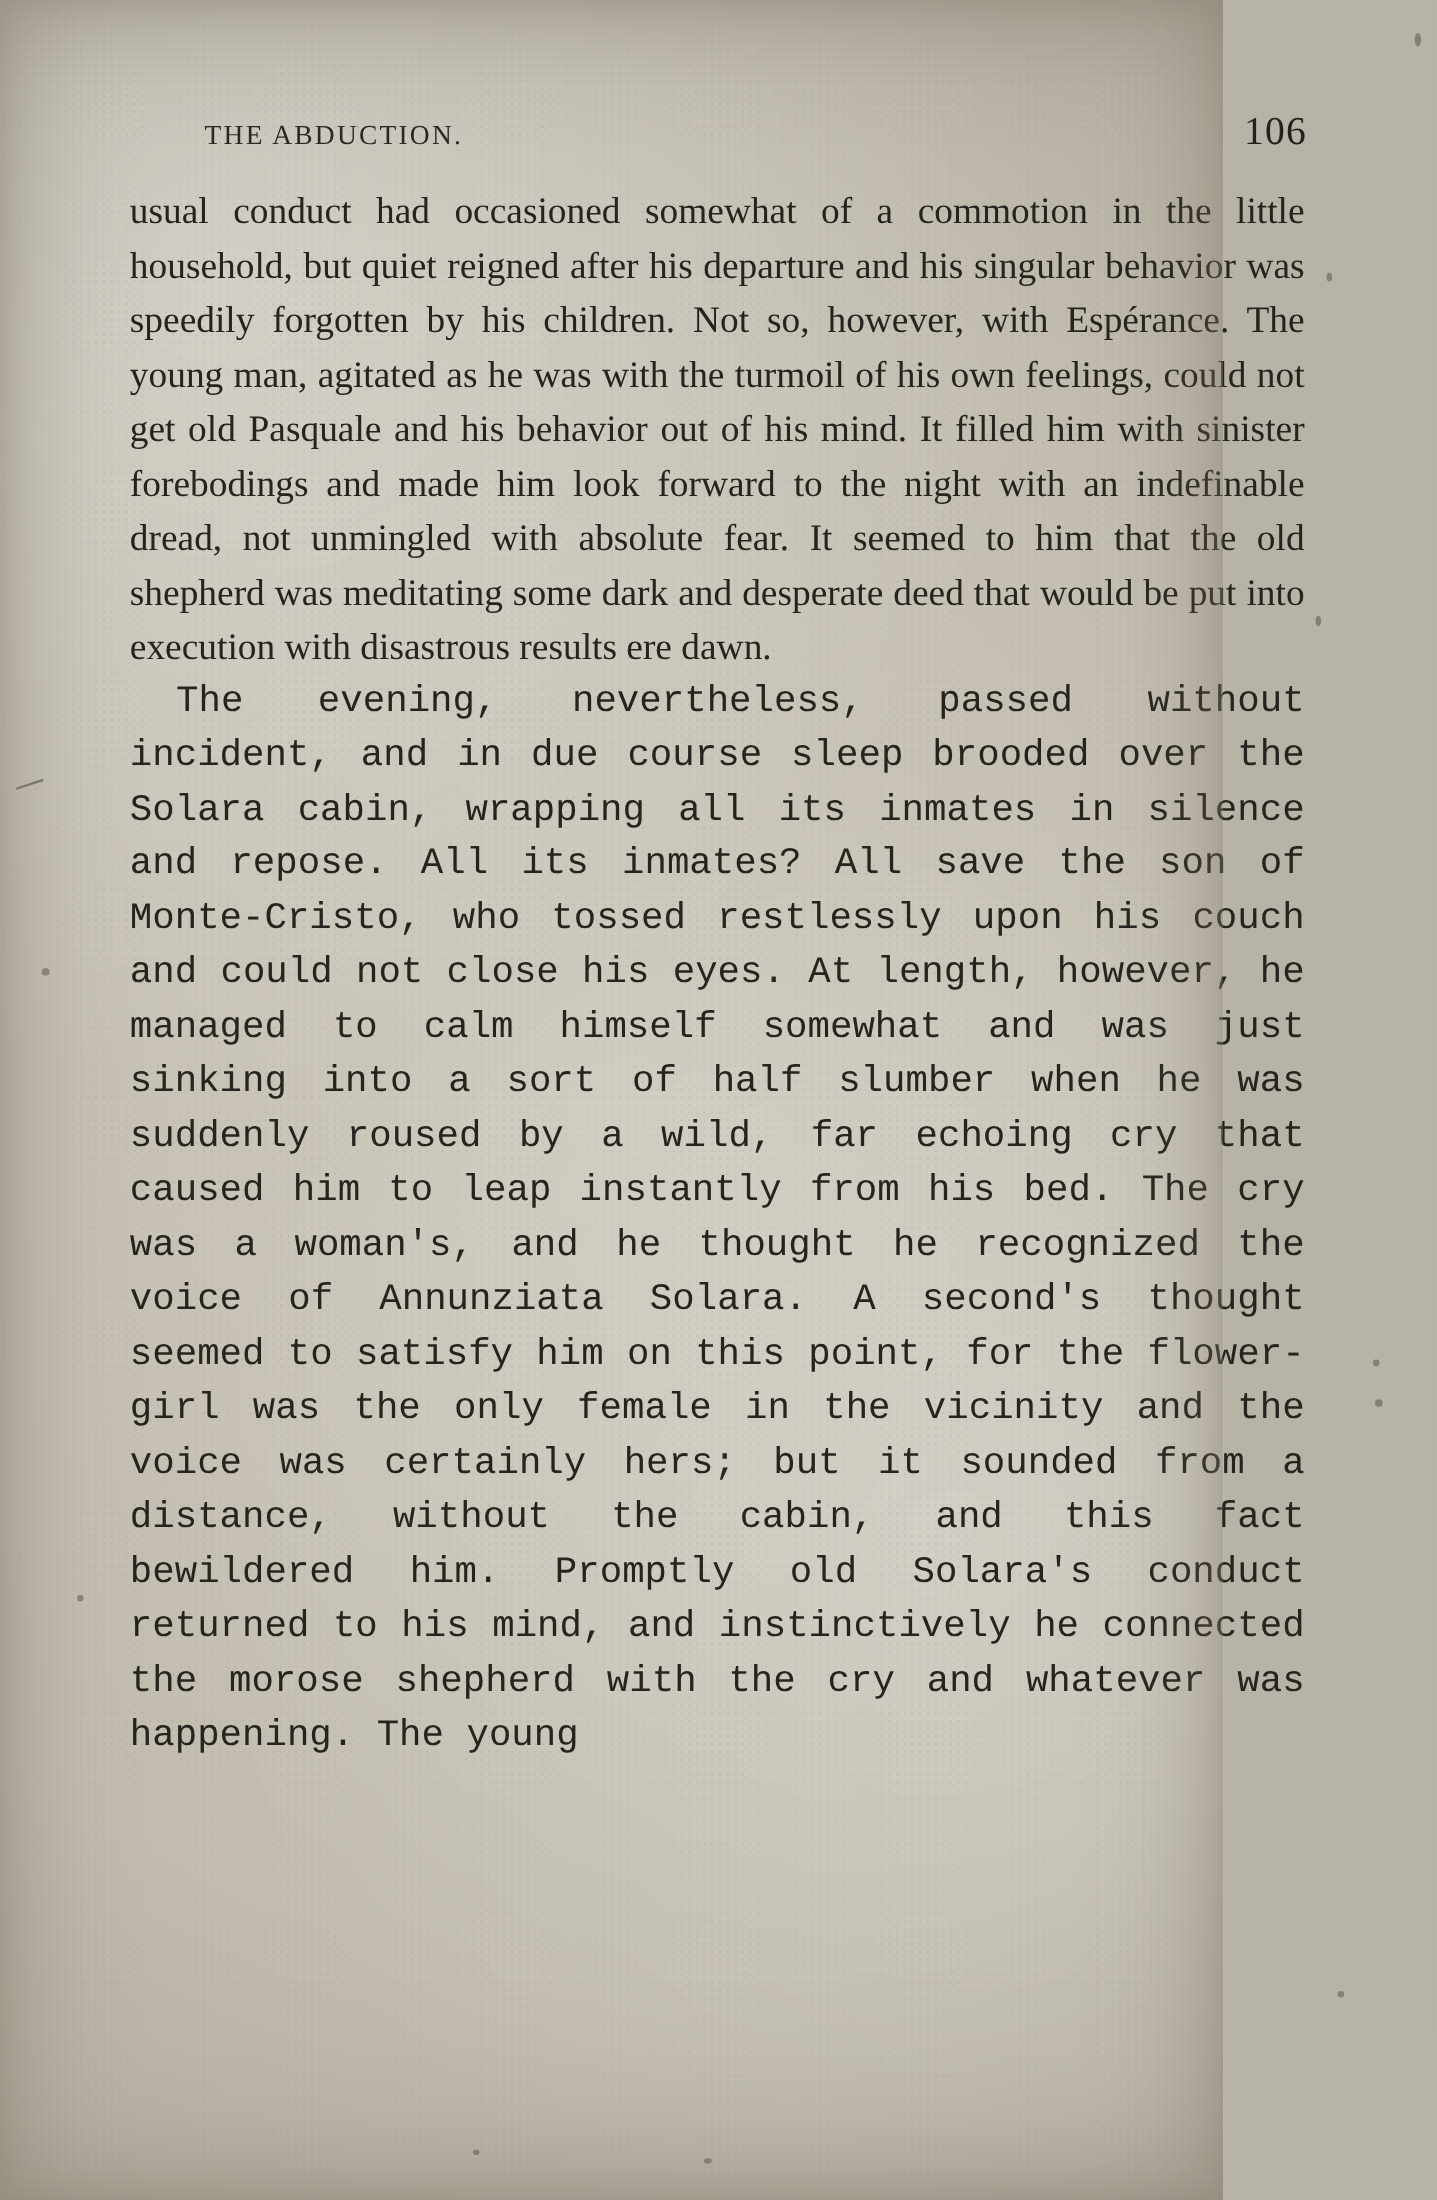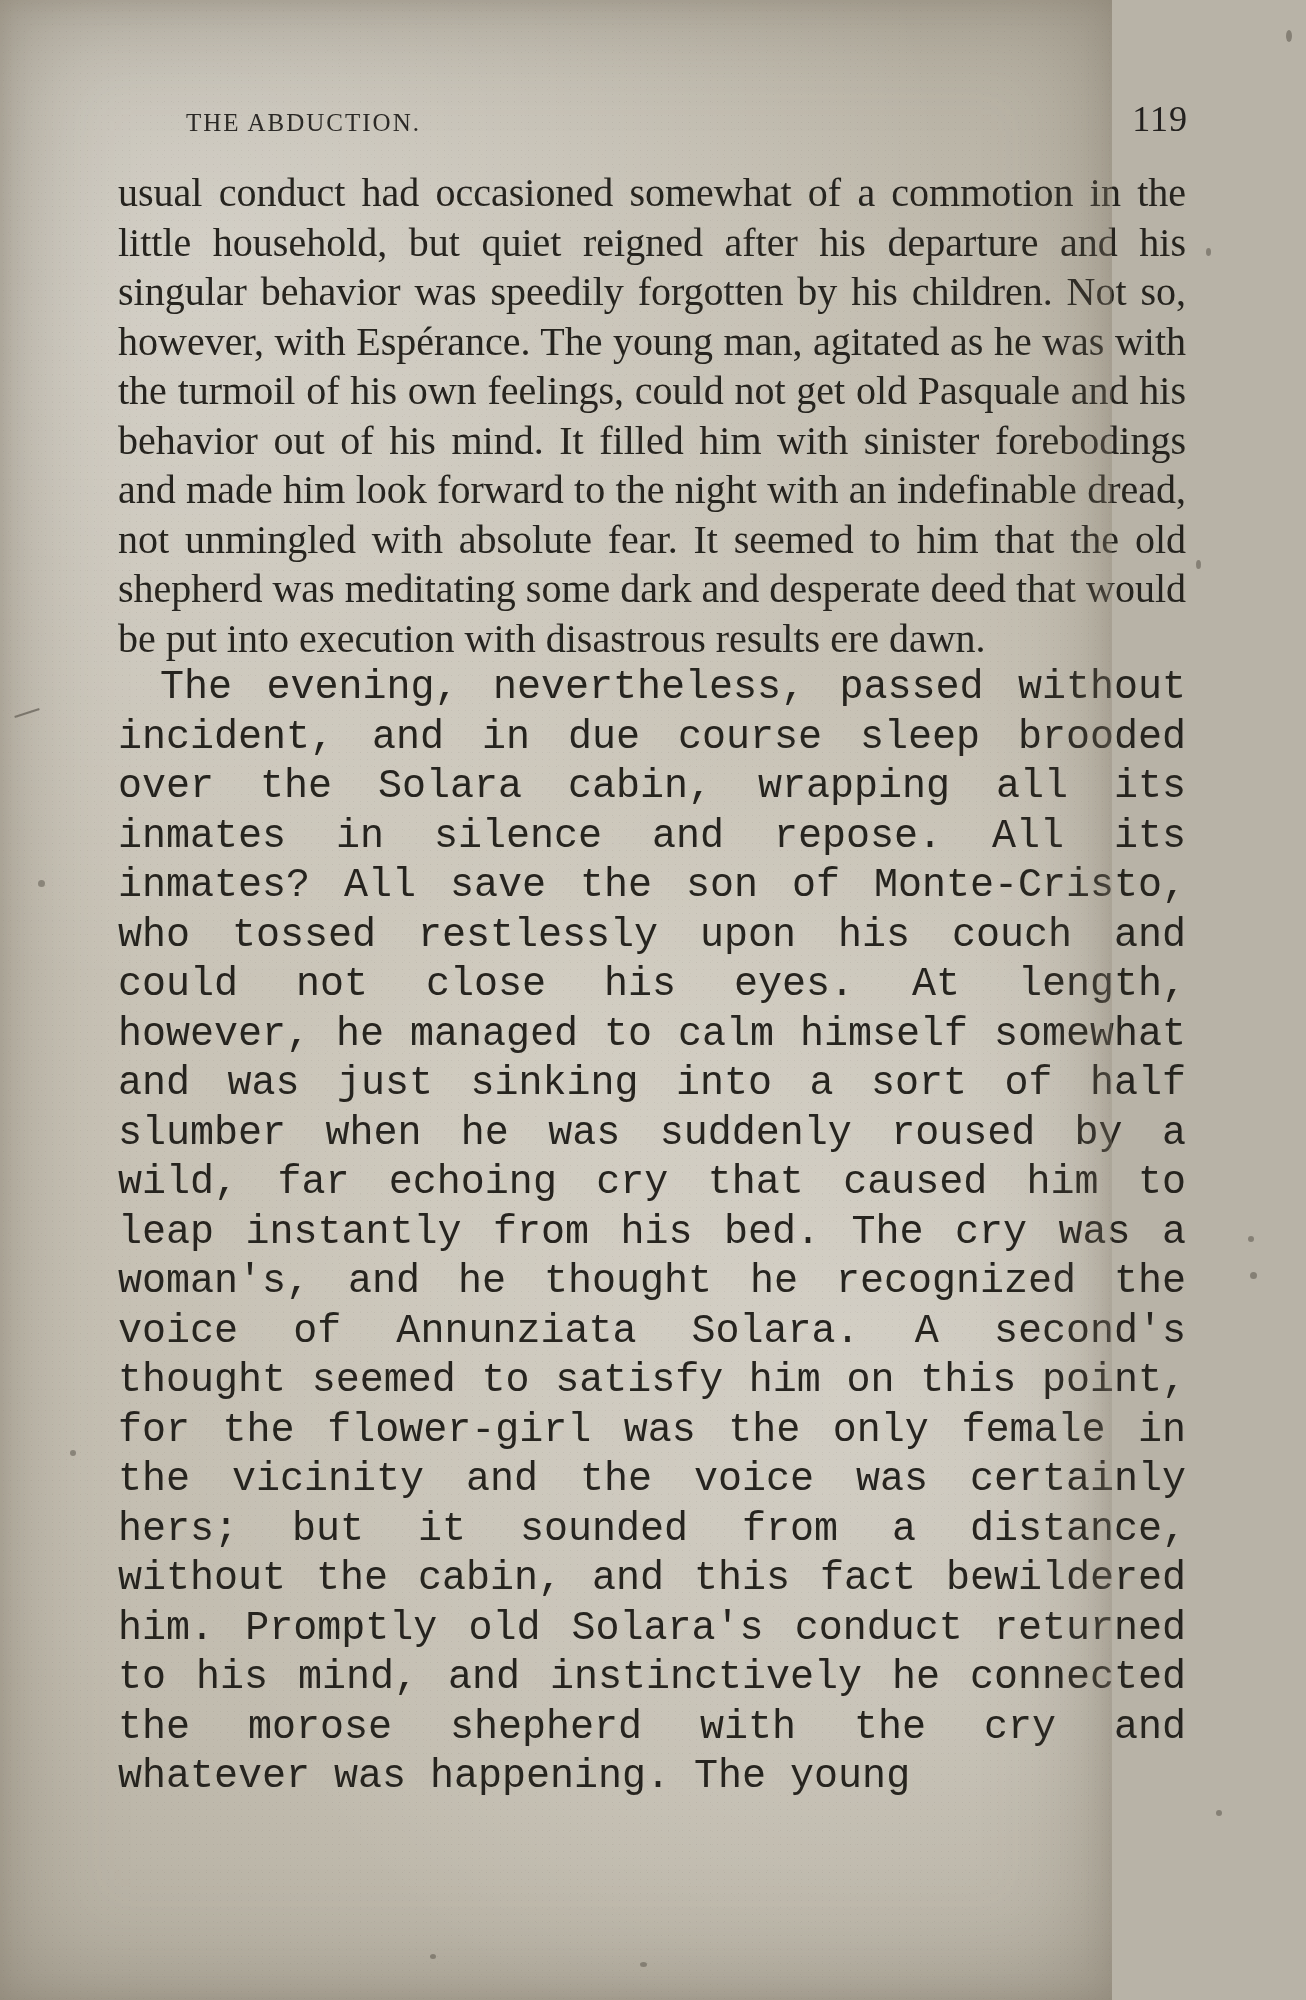--- a/index.html
+++ b/index.html
@@ -65,21 +65,21 @@
     font-size: 36px;
     color: #23211f;
     letter-spacing: 1px;
   }
   .body-text {
     position: absolute;
     left: 118px;
     top: 168px;
     width: 1068px;
     font-family: "Liberation Serif", serif;
-    font-size: 40px;
+    font-size: 34px;
     line-height: 49.5px;
     color: #26241f;
     text-align: justify;
     text-justify: inter-word;
   }
   .body-text p {
     margin: 0;
   }
   .body-text p.indent {
     text-indent: 42px;
@@ -119,21 +119,21 @@
 </style>
 </head>
 <body>
 
 <div class="page">
   <div class="grain"></div>
 
   <div class="content">
     <div class="header">
       <div class="running-head">THE ABDUCTION.</div>
-      <div class="folio">119</div>
+      <div class="folio">106</div>
     </div>
 
     <div class="body-text">
       <p>usual conduct had occasioned somewhat of a commotion in the little household, but quiet reigned after his departure and his singular behavior was speedily forgotten by his children. Not so, however, with Espérance. The young man, agitated as he was with the turmoil of his own feelings, could not get old Pasquale and his behavior out of his mind. It filled him with sinister forebodings and made him look forward to the night with an indefinable dread, not unmingled with absolute fear. It seemed to him that the old shepherd was meditating some dark and desperate deed that would be put into execution with disastrous results ere dawn.</p>
       <p class="indent">The evening, nevertheless, passed without incident, and in due course sleep brooded over the Solara cabin, wrapping all its inmates in silence and repose. All its inmates? All save the son of Monte-Cristo, who tossed restlessly upon his couch and could not close his eyes. At length, however, he managed to calm himself somewhat and was just sinking into a sort of half slumber when he was suddenly roused by a wild, far echoing cry that caused him to leap instantly from his bed. The cry was a woman's, and he thought he recognized the voice of Annunziata Solara. A second's thought seemed to satisfy him on this point, for the flower-girl was the only female in the vicinity and the voice was certainly hers; but it sounded from a distance, without the cabin, and this fact bewildered him. Promptly old Solara's conduct returned to his mind, and instinctively he connected the morose shepherd with the cry and whatever was happening. The young</p>
     </div>
   </div>
 
   <div class="tick-mark"></div>
   <div class="smudge dot-a"></div>

